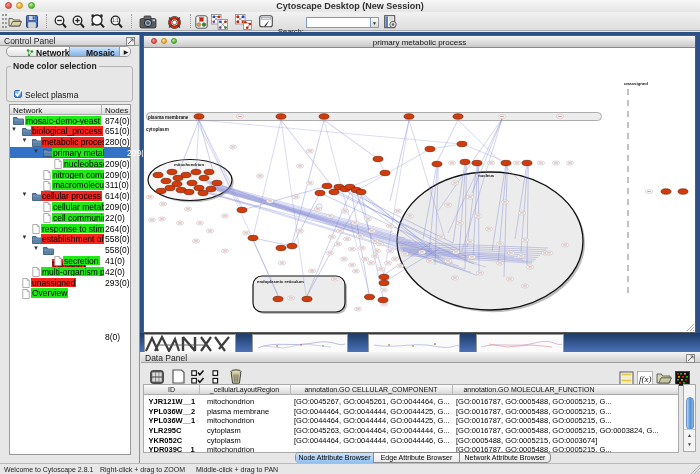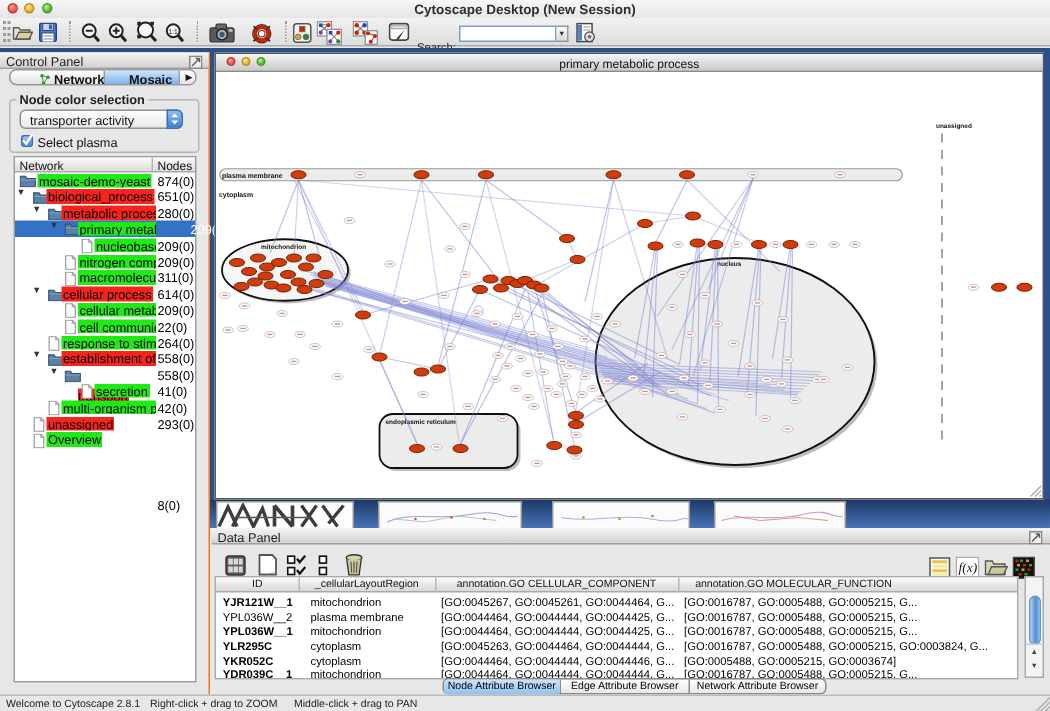--- a/index.html
+++ b/index.html
@@ -152,29 +152,20 @@
         <path d="M2 1.5 L6 2.5 L3 6.5 Z" fill="none" stroke="#2a9a2a" stroke-width="0.6"></path>
       </svg>
    <span class="a" style="left:29px;top:1px;font-size:8.5px;font-weight:bold;color:#111;">Network</span>
    <span class="a" style="left:79px;top:1px;font-size:8.5px;font-weight:bold;color:#111;">Mosaic</span>
    <div class="a" style="left:113px;top:0;width:12px;height:11px;background:linear-gradient(#fdfdfd,#e0e0e0);font-size:6px;text-align:center;line-height:11px;color:#111;">▶</div>
  </div>
 
  <div class="a" style="left:6px;top:31px;width:127px;height:36px;border:1px solid #b5b5b5;border-radius:3px;"></div>
  <div class="a" style="left:11px;top:25.5px;background:#e7e7e7;padding:0 2px;font-size:8.5px;font-weight:bold;color:#222;">Node color selection</div>
 
- <div class="a" style="left:13px;top:38px;width:109px;height:12.5px;background:linear-gradient(#ffffff,#e8e8e8);border:1px solid #8f8f8f;border-radius:4px;">
-   <span class="a" style="left:6px;top:1px;font-size:8.5px;color:#111;">transporter activity</span>
-   <div class="a" style="left:97px;top:-1px;width:11px;height:12.5px;background:linear-gradient(#8cc0f0,#3a7fd6);border:1px solid #3a6fb5;border-radius:0 4px 4px 0;">
-     <svg width="9" height="10.5" viewBox="0 0 9 10.5">
-          <path d="M4.5 1.5 L6.8 4.2 L2.2 4.2 Z" fill="#fff"></path>
-          <path d="M4.5 9 L6.8 6.3 L2.2 6.3 Z" fill="#fff"></path>
-        </svg>
-   </div>
- </div>
 
  <div class="a" style="left:13.5px;top:55px;width:8px;height:8px;border-radius:2px;background:linear-gradient(#9dc8f2,#3c86dc);border:1px solid #2d6cb8;"></div>
  <svg class="a" style="left:13px;top:51px" width="11" height="12" viewBox="0 0 11 12">
       <path d="M2.5 7.5 L4.5 9.8 L8.5 3.5" fill="none" stroke="#fff" stroke-width="1.6"></path>
     </svg>
  <span class="a" style="left:25px;top:55px;font-size:8.5px;color:#111;">Select plasma</span>
 
  <div class="a" style="left:9px;top:69px;width:122px;height:351px;background:#fff;border:1px solid #9a9a9a;">
    <div class="a" style="left:0;top:0;width:120px;height:9.5px;background:linear-gradient(#fbfbfb,#dcdcdc);border-bottom:1px solid #aaa;">
      <span class="a" style="left:3px;top:0.5px;font-size:8px;color:#111;">Network</span>
@@ -969,39 +960,38 @@
         <div class="a" style="left:55px;top:0;height:9.5px;border-left:1px solid #b8b8b8;"></div>
         <div class="a" style="left:146px;top:1px;width:162px;text-align:center;color:#111;white-space:nowrap;">annotation.GO CELLULAR_COMPONENT</div>
         <div class="a" style="left:146px;top:0;height:9.5px;border-left:1px solid #b8b8b8;"></div>
         <div class="a" style="left:308px;top:1px;width:154px;text-align:center;color:#111;white-space:nowrap;">annotation.GO MOLECULAR_FUNCTION</div>
         <div class="a" style="left:308px;top:0;height:9.5px;border-left:1px solid #b8b8b8;"></div>
       </div>
       <div class="a" style="left:4.5px;top:12px;font-size:7.5px;font-weight:bold;white-space:nowrap;">YJR121W__1</div>
       <div class="a" style="left:63px;top:12px;font-size:7.5px;white-space:nowrap;">mitochondrion</div>
       <div class="a" style="left:150px;top:12px;font-size:7.5px;white-space:nowrap;">[GO:0045267, GO:0045261, GO:0044464, G...</div>
       <div class="a" style="left:312px;top:12px;font-size:7.5px;white-space:nowrap;overflow:hidden;width:222px;">[GO:0016787, GO:0005488, GO:0005215, G...</div>
-      <div class="a" style="left:4.5px;top:21.65px;font-size:7.5px;font-weight:normal;white-space:nowrap;">YPL036W__2</div>
+      <div class="a" style="left:4.5px;top:21.65px;font-size:7.5px;font-weight:bold;white-space:nowrap;">YPL036W__2</div>
       <div class="a" style="left:63px;top:21.65px;font-size:7.5px;white-space:nowrap;">plasma membrane</div>
       <div class="a" style="left:150px;top:21.65px;font-size:7.5px;white-space:nowrap;">[GO:0044464, GO:0044444, GO:0044425, G...</div>
       <div class="a" style="left:312px;top:21.65px;font-size:7.5px;white-space:nowrap;overflow:hidden;width:222px;">[GO:0016787, GO:0005488, GO:0005215, G...</div>
       <div class="a" style="left:4.5px;top:31.3px;font-size:7.5px;font-weight:bold;white-space:nowrap;">YPL036W__1</div>
       <div class="a" style="left:63px;top:31.3px;font-size:7.5px;white-space:nowrap;">mitochondrion</div>
       <div class="a" style="left:150px;top:31.3px;font-size:7.5px;white-space:nowrap;">[GO:0044464, GO:0044444, GO:0044425, G...</div>
       <div class="a" style="left:312px;top:31.3px;font-size:7.5px;white-space:nowrap;overflow:hidden;width:222px;">[GO:0016787, GO:0005488, GO:0005215, G...</div>
       <div class="a" style="left:4.5px;top:40.95px;font-size:7.5px;font-weight:bold;white-space:nowrap;">YLR295C</div>
       <div class="a" style="left:63px;top:40.95px;font-size:7.5px;white-space:nowrap;">cytoplasm</div>
       <div class="a" style="left:150px;top:40.95px;font-size:7.5px;white-space:nowrap;">[GO:0045263, GO:0044464, GO:0044444, G...</div>
       <div class="a" style="left:312px;top:40.95px;font-size:7.5px;white-space:nowrap;overflow:hidden;width:222px;">[GO:0016787, GO:0005488, GO:0005215, GO:0003824, G...</div>
       <div class="a" style="left:4.5px;top:50.6px;font-size:7.5px;font-weight:bold;white-space:nowrap;">YKR052C</div>
       <div class="a" style="left:63px;top:50.6px;font-size:7.5px;white-space:nowrap;">cytoplasm</div>
       <div class="a" style="left:150px;top:50.6px;font-size:7.5px;white-space:nowrap;">[GO:0044464, GO:0044444, GO:0044446, G...</div>
       <div class="a" style="left:312px;top:50.6px;font-size:7.5px;white-space:nowrap;overflow:hidden;width:222px;">[GO:0005488, GO:0005215, GO:0003674]</div>
       <div class="a" style="left:4.5px;top:60.25px;font-size:7.5px;font-weight:bold;white-space:nowrap;">YDR039C__1</div>
       <div class="a" style="left:63px;top:60.25px;font-size:7.5px;white-space:nowrap;">mitochondrion</div>
-      <div class="a" style="left:150px;top:60.25px;font-size:7.5px;white-space:nowrap;">[GO:0044464, GO:0044444, GO:0044444, G...</div>
       <div class="a" style="left:312px;top:60.25px;font-size:7.5px;white-space:nowrap;overflow:hidden;width:222px;">[GO:0016787, GO:0005488, GO:0005215, G...</div>
     </div>
 
  <div class="a" style="left:542px;top:32px;width:13px;height:67.5px;background:#f4f4f4;border:1px solid #aaa;">
    <div class="a" style="left:1.5px;top:12px;width:8px;height:33px;border-radius:4.5px;background:linear-gradient(90deg,#b8d4f2,#4f8ed8 55%,#88b8ec);border:0.5px solid #6a94c8;"></div>
    <div class="a" style="left:0;top:44px;width:11px;height:10px;border-top:1px solid #ccc;font-size:5px;text-align:center;line-height:10px;color:#444;">▲</div>
    <div class="a" style="left:0;top:54px;width:11px;height:10px;font-size:5px;text-align:center;line-height:10px;color:#444;">▼</div>
  </div>
 
  <div class="a" style="left:154px;top:100px;width:256px;height:11px;border:1px solid #8a8a8a;border-radius:4px;background:linear-gradient(#fdfdfd,#e8e8e8);font-size:7px;">

